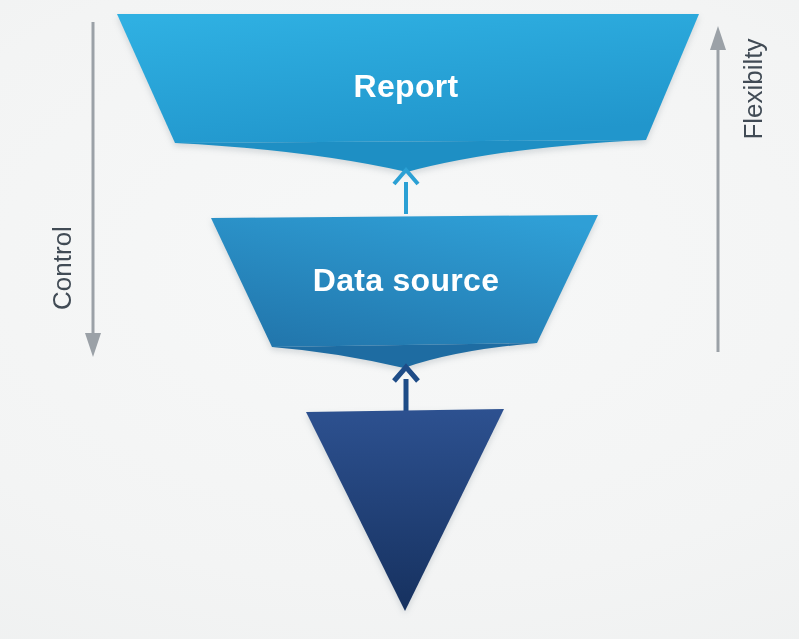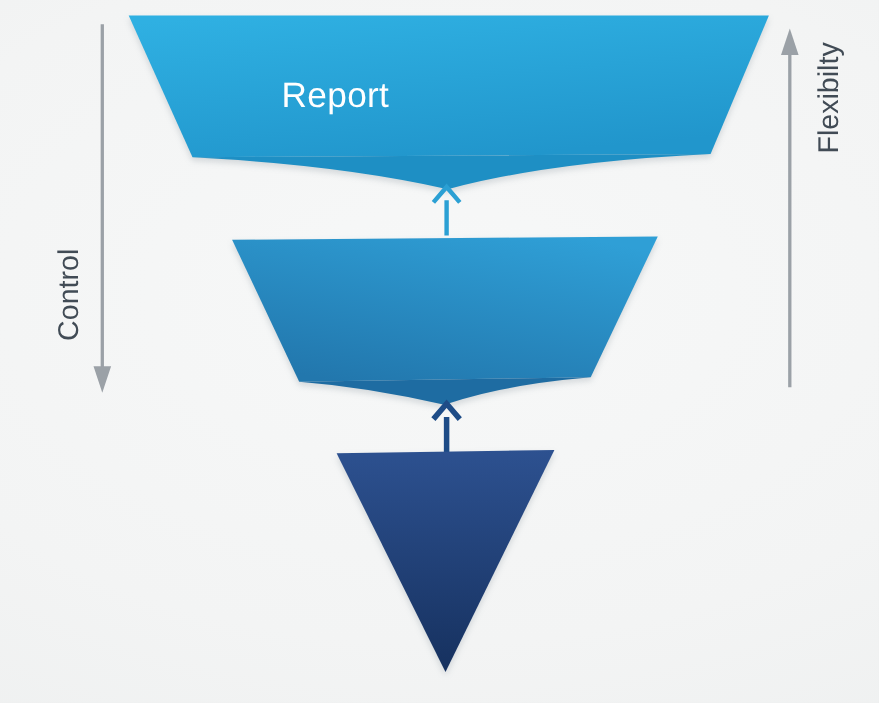--- a/index.html
+++ b/index.html
@@ -20,23 +20,25 @@
     left: 0;
     top: 0;
     display: block;
   }
   .shape-shadow {
     filter: drop-shadow(0px 3px 3px rgba(50, 70, 90, 0.18));
   }
   .label {
     position: absolute;
     color: #ffffff;
+    text-align: center;
     letter-spacing: 0.3px;
     white-space: nowrap;
     user-select: none;
+    font-weight: bold;
   }
   .label-report {
     left: 256px;
     top: 64px;
     width: 300px;
     height: 44px;
     line-height: 44px;
     font-size: 32px;
   }
   .label-datasource {
@@ -121,19 +123,20 @@
 
     <path d="M406,412 L406,379 M394,381 L406,367 L418,381" fill="none" stroke-width="5" stroke-linecap="butt" stroke="#1E4C87"></path>
 
     <g class="shape-shadow">
       <path d="M306,412 L504,409 L405,611 Z" fill="url(#gradDataset)"></path>
     </g>
   </svg>
 
   <div class="label label-report">Report</div>
 
+  <div class="label label-datasource">Data source</div>
 
 
   <div class="axis-label axis-label-control">Control</div>
 
   <div class="axis-label axis-label-flexibility">Flexibilty</div>
 
 </div>
 
 </body></html>

